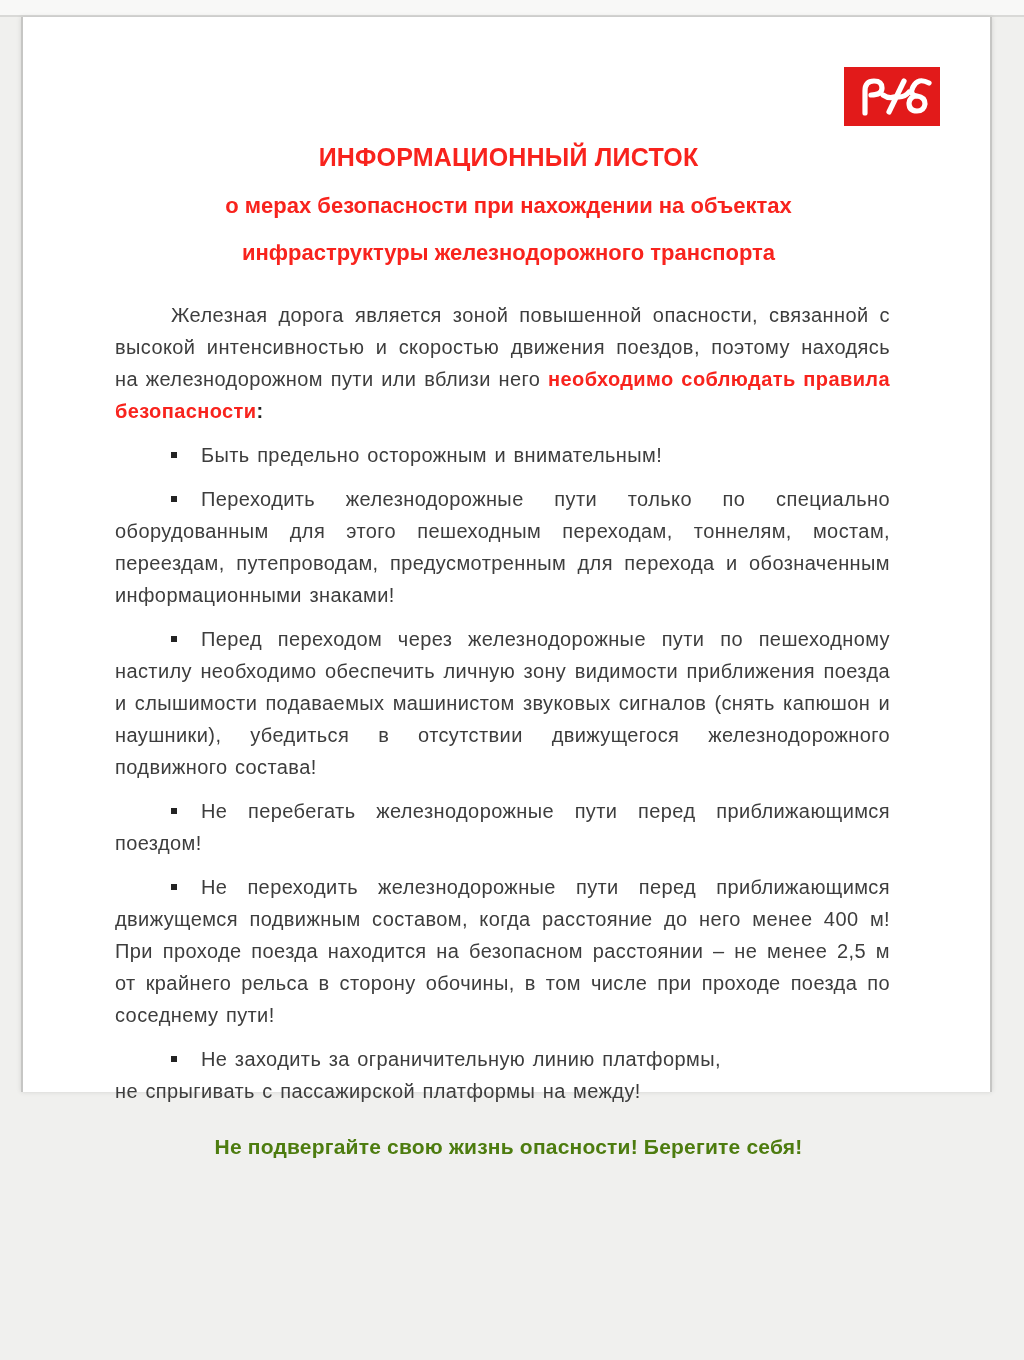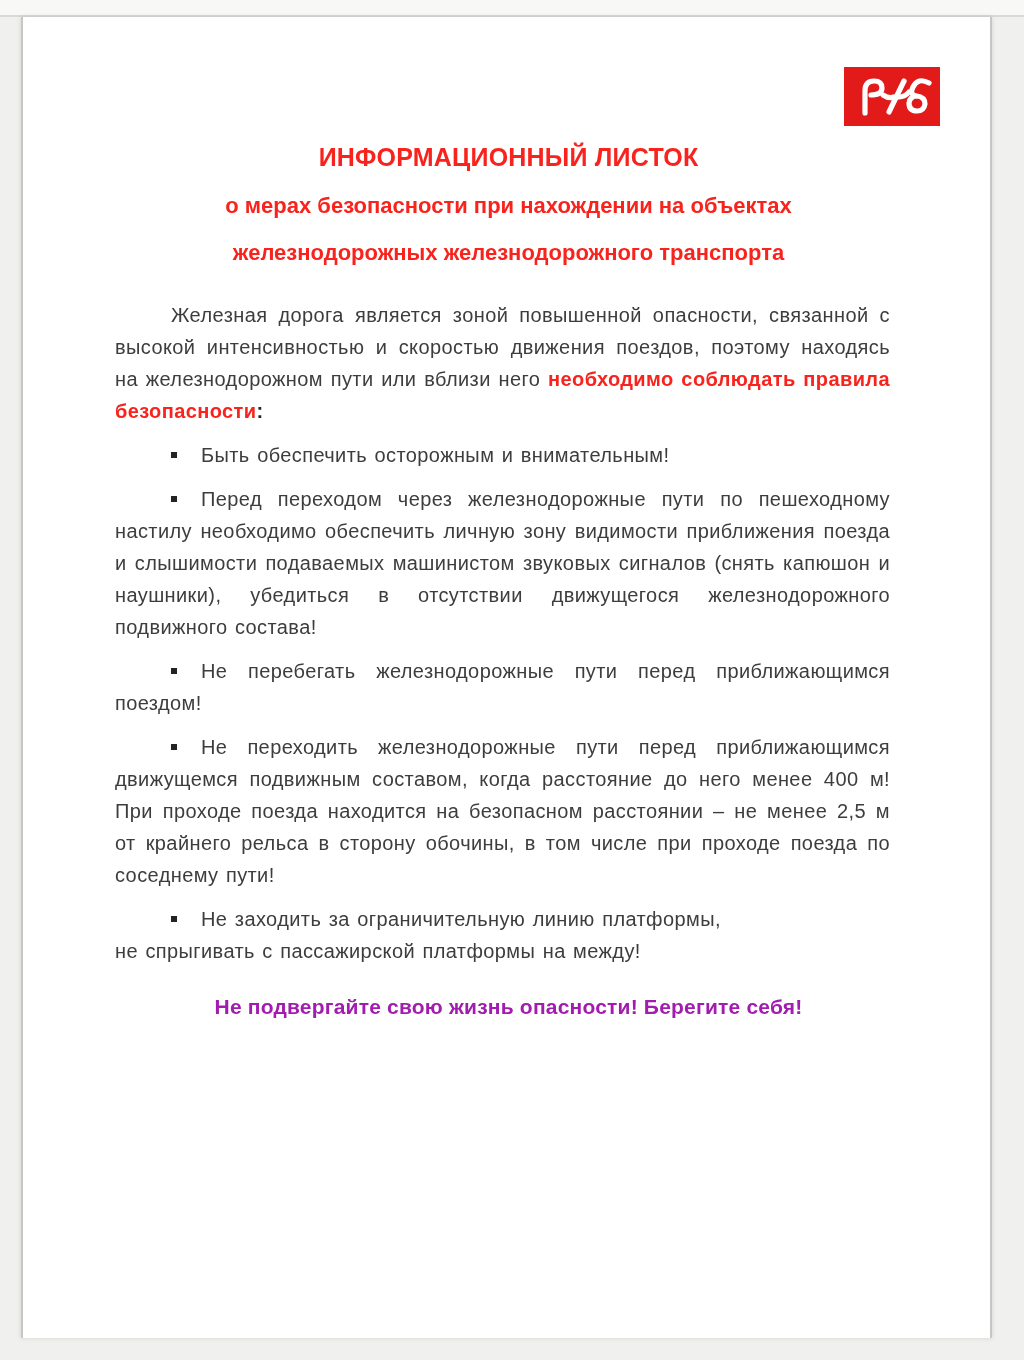--- a/index.html
+++ b/index.html
@@ -16,21 +16,21 @@
     top: 0; left: 0; right: 0;
     height: 15px;
     background: #f8f8f7;
     border-bottom: 2px solid #d9d9d7;
   }
   .sheet {
     position: absolute;
     left: 21px;
     top: 17px;
     width: 971px;
-    height: 1321px;
+    height: 1075px;
     box-sizing: border-box;
     background: #ffffff;
     border-left: 2px solid #c6c6c4;
     border-right: 2px solid #c6c6c4;
     box-shadow: 0 0 5px rgba(0,0,0,0.12);
   }
   .logo-box {
     position: absolute;
     top: 50px;
     right: 50px;
@@ -82,21 +82,21 @@
     position: relative;
     top: -2px;
   }
   .footer-par {
     margin: 24px 0 0 0;
     text-align: center;
     text-indent: 0;
     font-size: 21px;
     line-height: 31px;
     font-weight: bold;
-    color: #a21caf;
+    color: #4d7c0f;
     letter-spacing: 0.2px;
   }
 </style>
 </head>
 <body>
 
 <div class="top-strip"></div>
 
 <div class="sheet">
 
@@ -110,26 +110,27 @@
         <path d="M55 30 Q61 30 65 25"></path>
         <path d="M85 16 Q74 10 69 20 Q65 28 73 29 Q81 30 81 37 Q80 44 73 44 Q65 44 65 36 Q66 29 73 29"></path>
       </g>
     </svg>
   </div>
 
   <div class="content">
 
     <p class="title-line1">ИНФОРМАЦИОННЫЙ ЛИСТОК</p>
     <p class="title-line2">о мерах безопасности при нахождении на объектах</p>
-    <p class="title-line2">железнодорожных железнодорожного транспорта</p>
+    <p class="title-line2">инфраструктуры железнодорожного транспорта</p>
 
     <p class="body-par intro-par"><span>Железная дорога является зоной повышенной опасности, связанной с высокой интенсивностью и скоростью движения поездов, поэтому находясь на железнодорожном пути или вблизи него </span><span class="red-bold">необходимо соблюдать правила безопасности</span><span class="dark-bold">:</span></p>
 
-    <p class="body-par"><span class="bullet-marker"></span><span>Быть обеспечить осторожным и внимательным!</span></p>
+    <p class="body-par"><span class="bullet-marker"></span><span>Быть предельно осторожным и внимательным!</span></p>
 
+    <p class="body-par"><span class="bullet-marker"></span><span>Переходить железнодорожные пути только по специально оборудованным для этого пешеходным переходам, тоннелям, мостам, переездам, путепроводам, предусмотренным для перехода и обозначенным информационными знаками!</span></p>
 
     <p class="body-par"><span class="bullet-marker"></span><span>Перед переходом через железнодорожные пути по пешеходному настилу необходимо обеспечить личную зону видимости приближения поезда и слышимости подаваемых машинистом звуковых сигналов (снять капюшон и наушники), убедиться в отсутствии движущегося железнодорожного подвижного состава!</span></p>
 
     <p class="body-par"><span class="bullet-marker"></span><span>Не перебегать железнодорожные пути перед приближающимся поездом!</span></p>
 
     <p class="body-par"><span class="bullet-marker"></span><span>Не переходить железнодорожные пути перед приближающимся движущемся подвижным составом, когда расстояние до него менее 400 м! При проходе поезда находится на безопасном расстоянии – не менее 2,5 м от крайнего рельса в сторону обочины, в том числе при проходе поезда по соседнему пути!</span></p>
 
 
 
     <p class="body-par"><span class="bullet-marker"></span><span>Не заходить за ограничительную линию платформы,</span><br><span>не спрыгивать с пассажирской платформы на между!</span></p>

